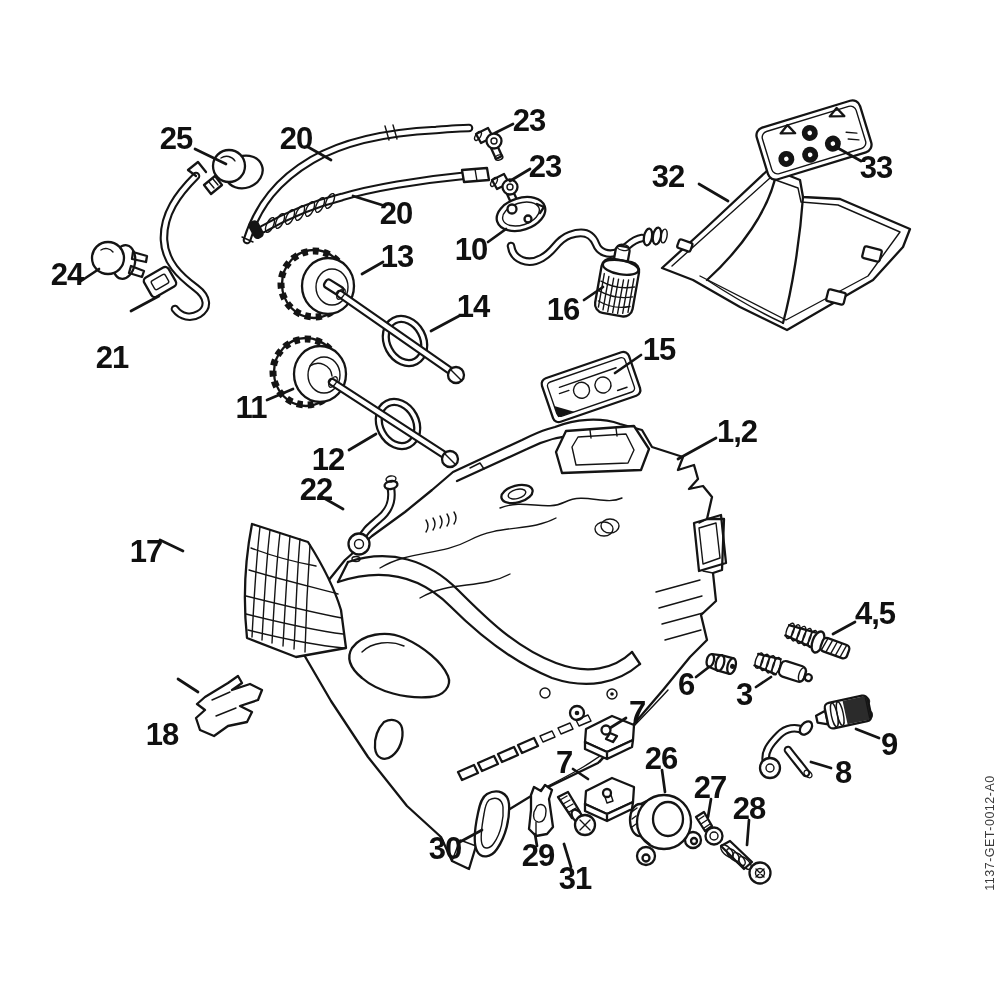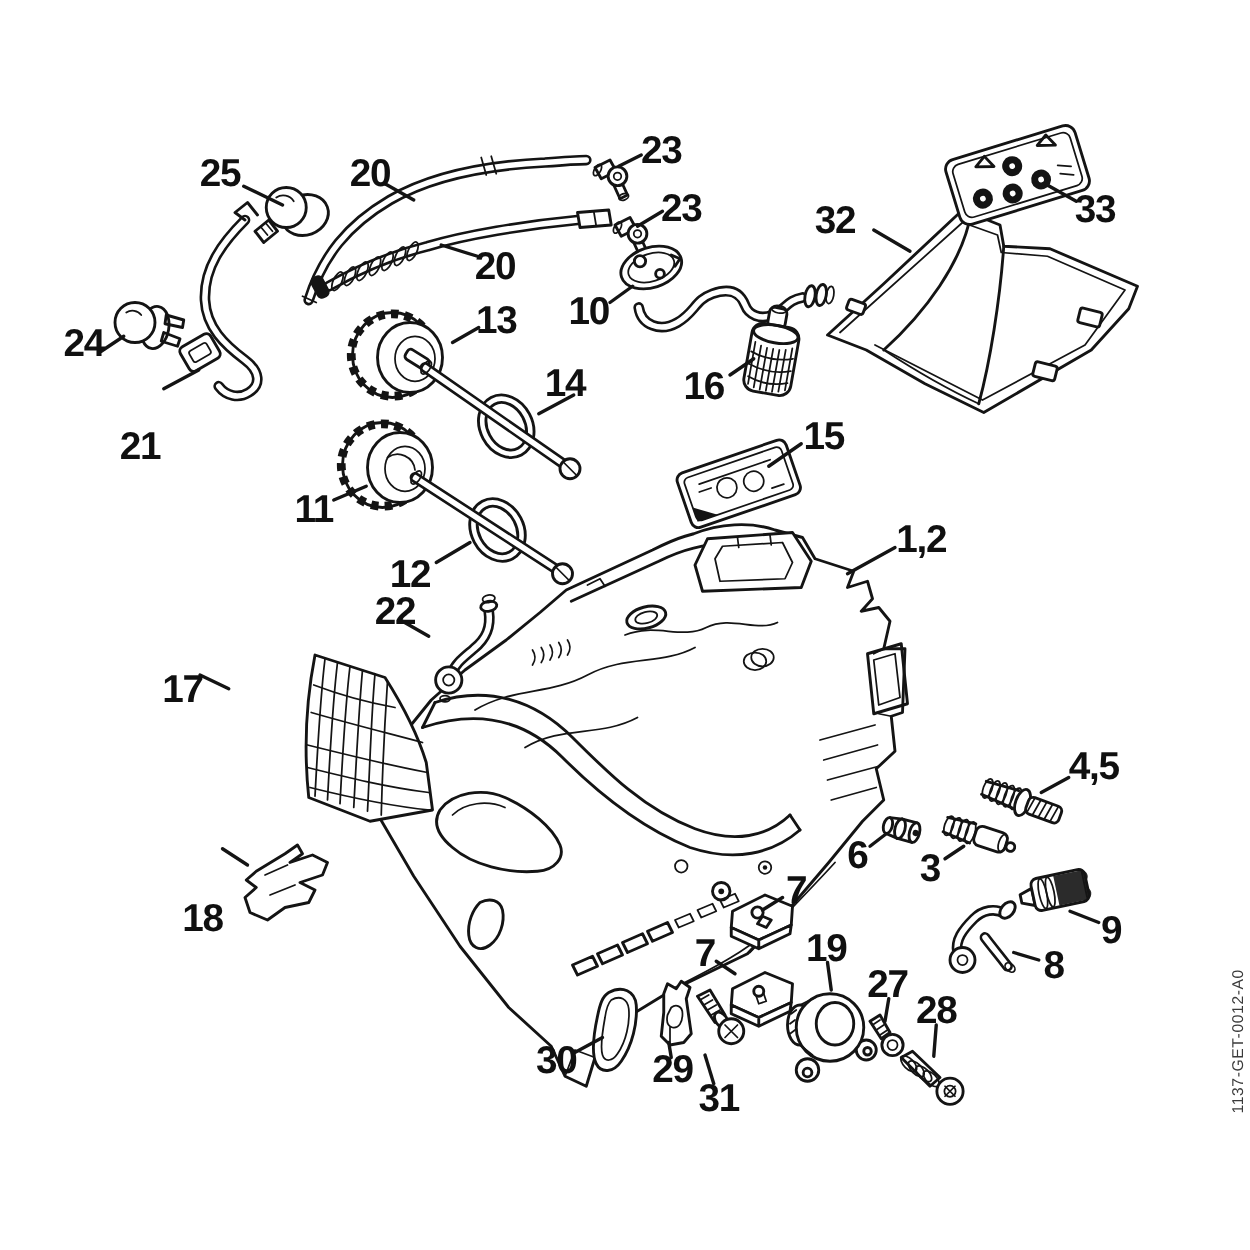--- a/index.html
+++ b/index.html
@@ -417,37 +417,37 @@
       <div class="callout" style="left: 296px; top: 138px;">20</div>
       <div class="callout" style="left: 529px; top: 120px;">23</div>
       <div class="callout" style="left: 545px; top: 166px;">23</div>
       <div class="callout" style="left: 396px; top: 213px;">20</div>
       <div class="callout" style="left: 471px; top: 249px;">10</div>
       <div class="callout" style="left: 668px; top: 176px;">32</div>
       <div class="callout" style="left: 876px; top: 167px;">33</div>
       <div class="callout" style="left: 67px; top: 274px;">24</div>
       <div class="callout" style="left: 112px; top: 317px; margin-top: 40px;">21</div>
       <div class="callout" style="left: 397px; top: 256px;">13</div>
-      <div class="callout" style="left: 452px; top: 306px;">14</div>
+      <div class="callout" style="left: 473px; top: 306px;">14</div>
       <div class="callout" style="left: 563px; top: 309px;">16</div>
       <div class="callout" style="left: 251px; top: 407px;">11</div>
       <div class="callout" style="left: 328px; top: 459px;">12</div>
       <div class="callout" style="left: 659px; top: 349px;">15</div>
       <div class="callout" style="left: 737px; top: 431px;">1,2</div>
       <div class="callout" style="left: 316px; top: 489px;">22</div>
       <div class="callout" style="left: 146px; top: 551px;">17</div>
       <div class="callout" style="left: 162px; top: 714px; margin-top: 20px;">18</div>
       <div class="callout" style="left: 875px; top: 613px;">4,5</div>
       <div class="callout" style="left: 686px; top: 684px;">6</div>
       <div class="callout" style="left: 744px; top: 694px;">3</div>
       <div class="callout" style="left: 889px; top: 744px;">9</div>
       <div class="callout" style="left: 843px; top: 772px;">8</div>
       <div class="callout" style="left: 637px; top: 712px;">7</div>
       <div class="callout" style="left: 564px; top: 762px;">7</div>
-      <div class="callout" style="left: 661px; top: 758px;">19</div>
+      <div class="callout" style="left: 661px; top: 758px;">26</div>
       <div class="callout" style="left: 710px; top: 787px;">27</div>
       <div class="callout" style="left: 749px; top: 808px;">28</div>
       <div class="callout" style="left: 445px; top: 848px;">30</div>
       <div class="callout" style="left: 538px; top: 855px;">29</div>
       <div class="callout" style="left: 575px; top: 878px;">31</div>
     </div>
 
   <div class="doc-code">1137-GET-0012-A0</div>
 </div>
 

